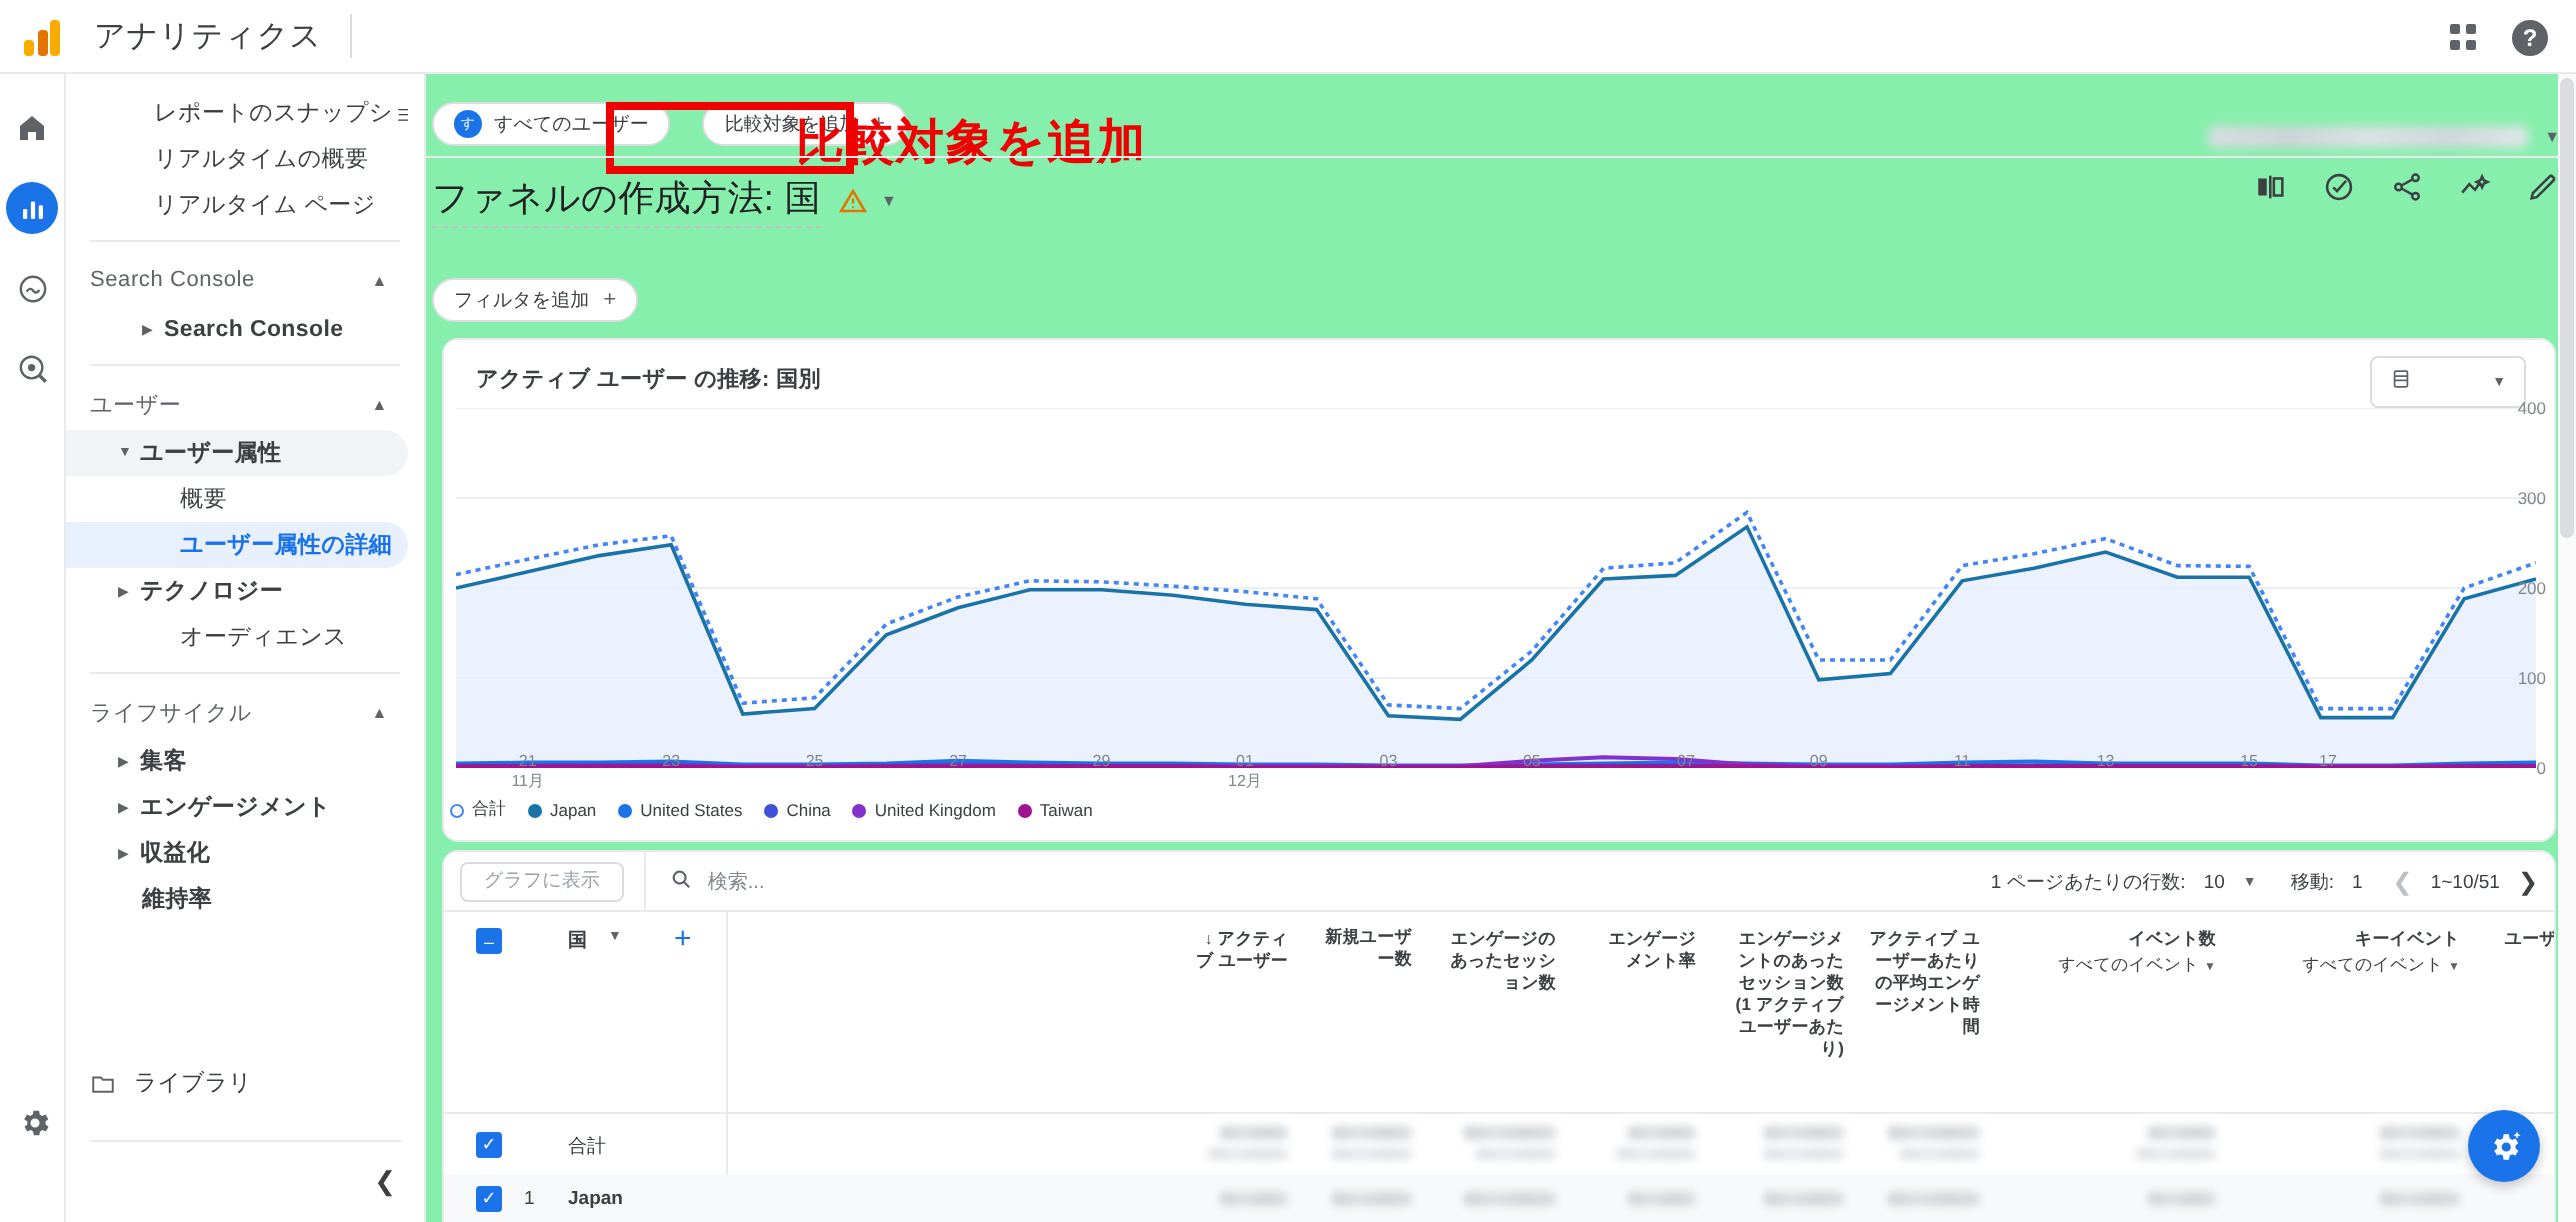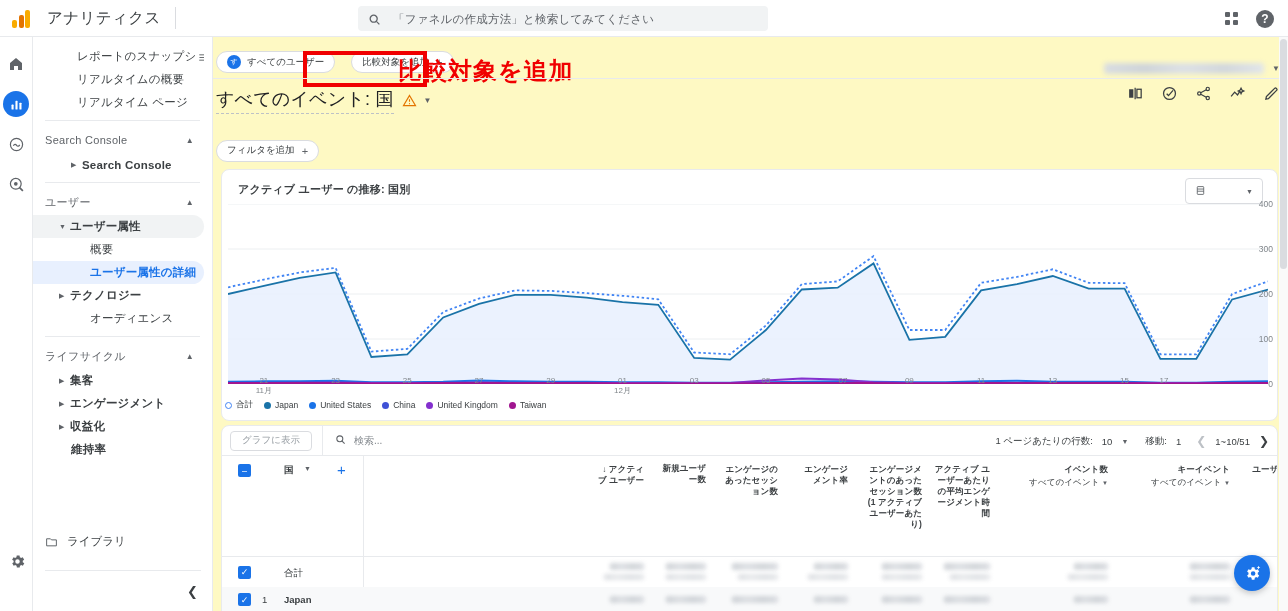--- a/index.html
+++ b/index.html
@@ -89,21 +89,21 @@
   .nav-sep { height: 1px; background: #e8eaed; margin: 6px 12px 6px 12px; }
   .lib-row {
     position: absolute; bottom: 58px; left: 0; width: 180px; height: 24px;
     display: flex; align-items: center; padding-left: 12px; font-size: 11.5px; color: #3c4043;
   }
   .lib-row .folder { margin-right: 9px; color: #5f6368; display: flex; }
   .sidebar-bottom-sep { position: absolute; bottom: 40px; left: 12px; width: 156px; height: 1px; background: #e8eaed; }
   .collapse-btn { position: absolute; bottom: 12px; right: 14px; color: #3c4043; font-size: 13px; cursor: pointer; }
 
   
-  .main { position: absolute; top: 37px; left: 213px; width: 1075px; height: 574px; background: #fef9c3; overflow: hidden; }
+  .main { position: absolute; top: 37px; left: 213px; width: 1075px; height: 574px; background: #86efac; overflow: hidden; }
 
   .comparison-row { position: absolute; top: 10px; left: 0; width: 1075px; height: 30px; display: flex; align-items: center; padding-left: 3px; }
   .chip {
     height: 22px; border: 1px solid #dadce0; border-radius: 11px; display: inline-flex;
     align-items: center; padding: 0 10px; font-size: 9.5px; color: #3c4043; background: #fff;
     white-space: nowrap;
   }
   .chip .avatar {
     width: 14px; height: 14px; border-radius: 50%; background: #1a73e8; color: #fff;
     font-size: 7px; display: flex; align-items: center; justify-content: center; margin-right: 6px;
@@ -235,29 +235,20 @@
 
   <div class="topbar">
     <div class="ga-logo">
       <i class="b1"></i>
         <i class="b2"></i>
         <i class="b3"></i>
     </div>
     <div class="brand-name">アナリティクス</div>
     <div class="brand-sep"></div>
 
-    <div class="search-wrap">
-      <span class="sicon">
-        <svg viewBox="0 0 24 24" width="13" height="13" fill="none" stroke="#5f6368" stroke-width="2.4">
-          <circle cx="10.5" cy="10.5" r="6.5"></circle>
-            <path d="M15.5 15.5 L21 21"></path>
-        </svg>
-      </span>
-      <input value="" placeholder="「ファネルの作成方法」と検索してみてください" style="">
-    </div>
 
     <div class="top-right">
       <span class="grid-icon">
           <i></i>
           <i></i>
           <i></i>
           <i></i>
         </span>
       <span class="help-icon">?</span>
     </div>
@@ -392,21 +383,21 @@
 
       <div class="daterange">
         <span class="blur-bar dr-blur"></span>
         <span class="dr-caret">▼</span>
       </div>
     </div>
 
     <div class="topsep"></div>
 
     <div class="title-row">
-      <span class="page-title">すべてのイベント: 国</span>
+      <span class="page-title">ファネルの作成方法: 国</span>
       <span class="warn-tri">
         <svg viewBox="0 0 24 24" width="15" height="15" fill="none" stroke="#e37400" stroke-width="2">
             <path d="M12 4 L21.5 20 H2.5 Z"></path>
             <path d="M12 10v4" stroke-width="1.8"></path>
             <circle cx="12" cy="17" r=".9" fill="#e37400" stroke="none"></circle>
           </svg>
       </span>
       <span class="title-caret">▼</span>
     </div>
 

